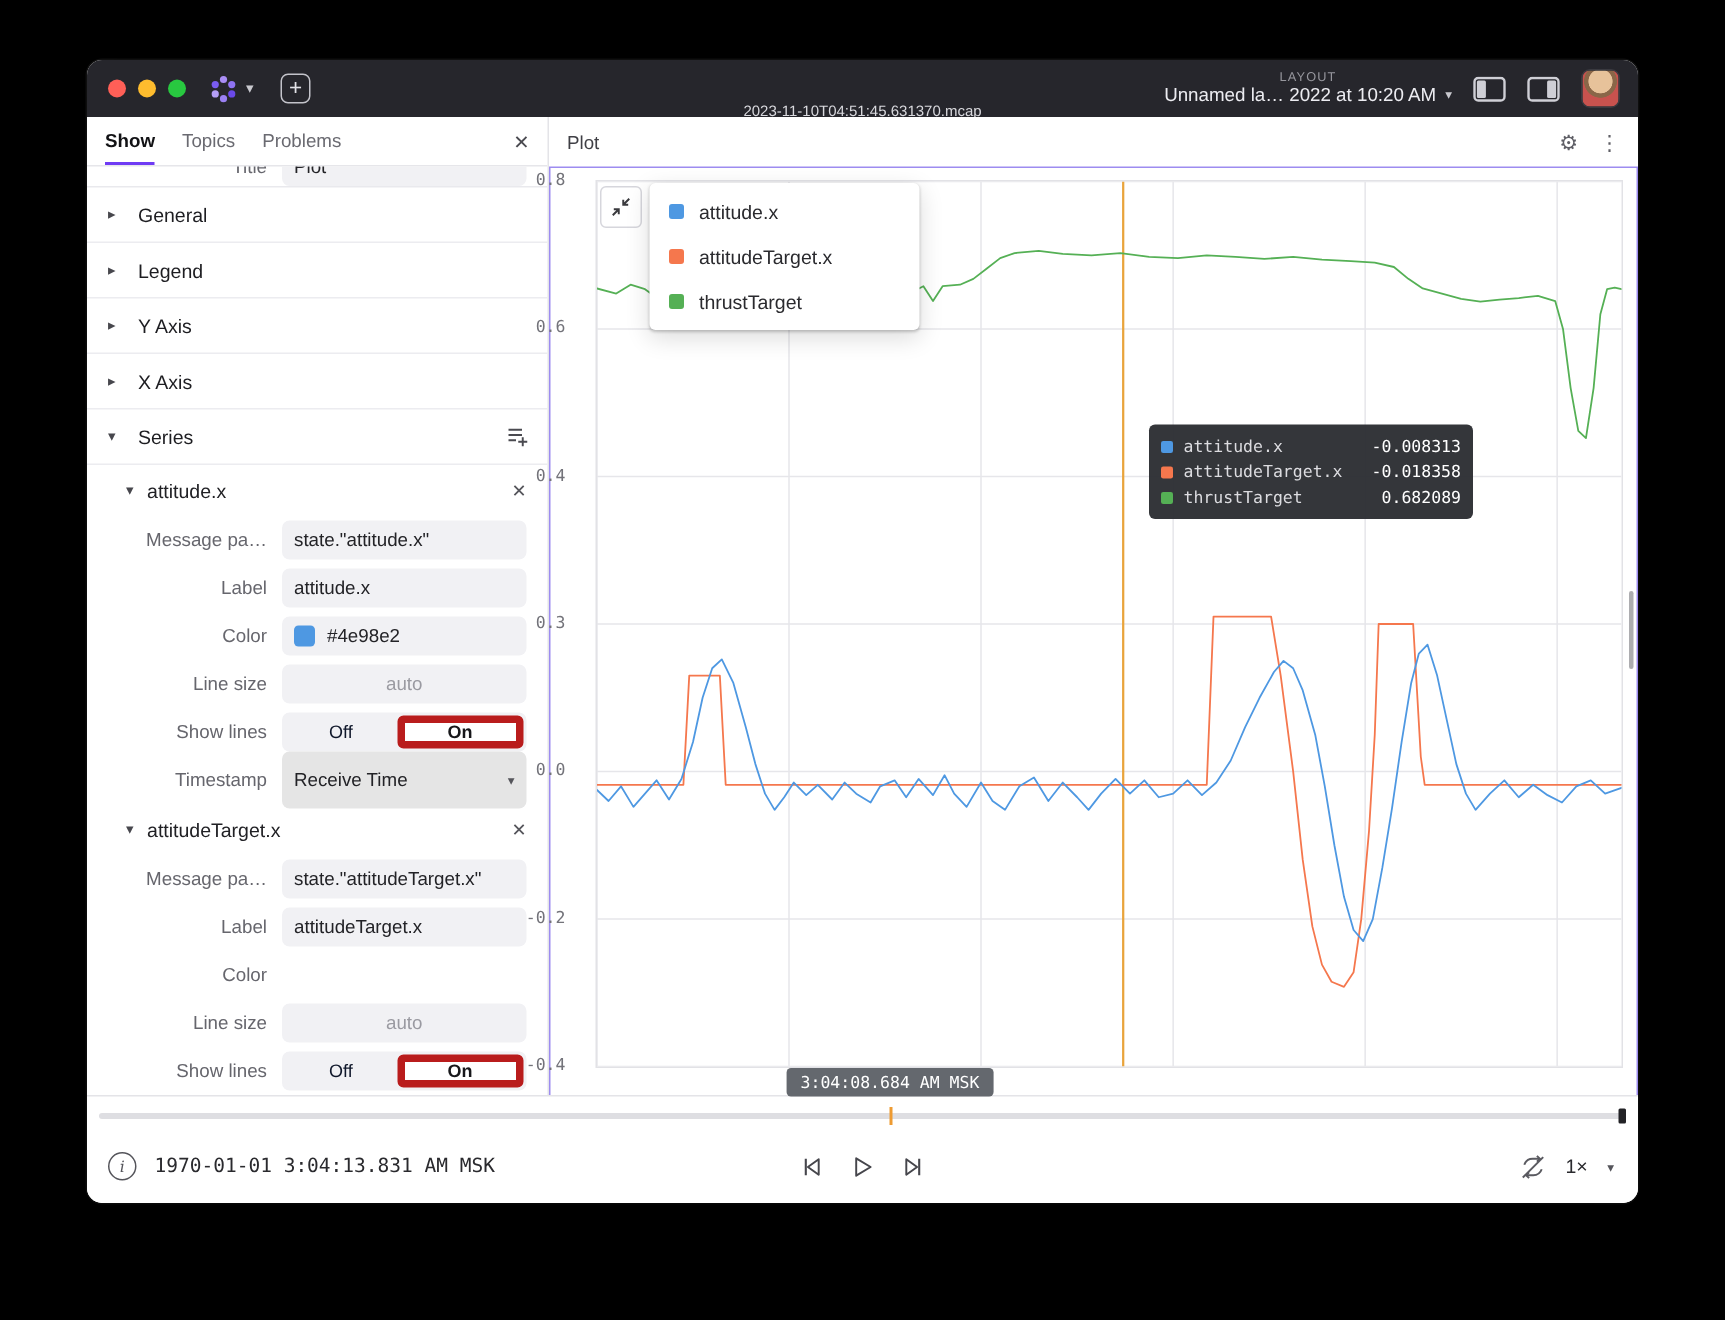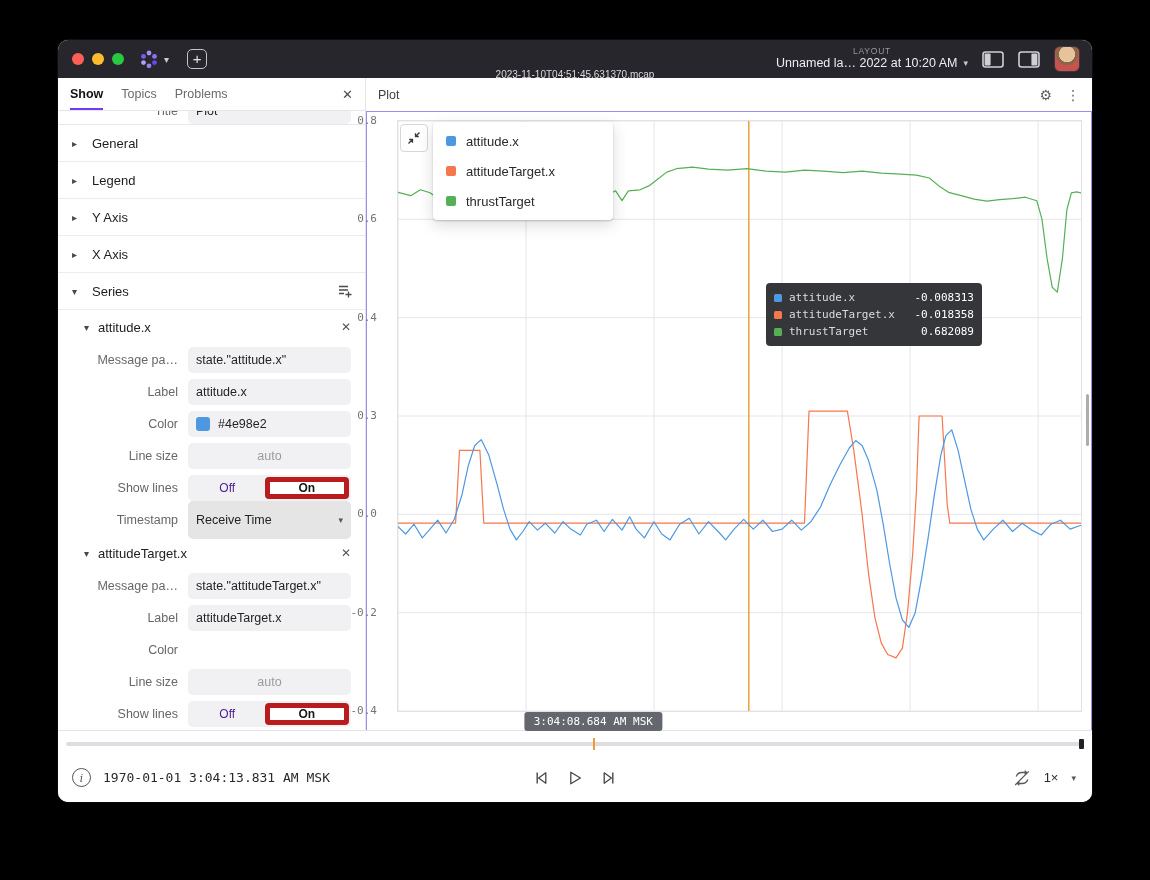--- a/index.html
+++ b/index.html
@@ -50,21 +50,21 @@
   .frow label{width:112px;flex:none;text-align:right;font-size:12.5px;color:#66666d;white-space:nowrap;overflow:hidden;}
   .input{flex:1;margin-right:14px;background:#f1f1f4;border-radius:5px;height:26px;line-height:26px;
     padding:0 8px;font-size:12.5px;color:#232327;white-space:nowrap;overflow:hidden;box-sizing:border-box;}
   .input.center{text-align:center;color:#9a9aa1;}
   .input.color-input{display:flex;align-items:center;gap:8px;line-height:normal;}
   .swatch{width:14px;height:14px;border-radius:3px;flex:none;}
   .dropdown{flex:1;margin-right:14px;background:#e5e5e5;border-radius:5px;height:38px;display:flex;align-items:center;
     justify-content:space-between;padding:0 8px;font-size:12.5px;color:#232327;box-sizing:border-box;cursor:pointer;}
   .dropdown .chev{font-size:9px;color:#55555b;}
   .seg{flex:1;margin-right:14px;display:flex;background:#f1f1f4;border-radius:5px;padding:2px;height:26px;box-sizing:border-box;}
-  .seg span{flex:1;display:flex;align-items:center;justify-content:center;font-size:12px;color:#4c1d95;border-radius:4px;cursor:pointer;}
+  .seg span{flex:1;display:flex;align-items:center;justify-content:center;font-size:12px;color:#0f172a;border-radius:4px;cursor:pointer;}
   .seg .on{background:#fff;border:5px solid #b91c1c;color:#17171a;font-weight:700;}
   .add-series{margin-left:auto;cursor:pointer;display:flex;align-items:center;}
 
   
   .panel-header{height:33px;display:flex;align-items:center;padding:0 12px;gap:14px;}
   .panel-title{font-size:12.5px;color:#3f3f45;margin-right:auto;}
   .ph-icon{color:#5f5f66;font-size:14px;cursor:pointer;}
   .plot-panel{position:absolute;top:33px;left:0;right:0;bottom:0;border:1px solid #9d8cf0;box-sizing:border-box;background:#fff;}
   .grid-wrap{position:absolute;left:30px;top:8px;width:683px;height:590px;border:1px solid #e2e2e6;box-sizing:content-box;}
   .y-labels{position:absolute;left:0;top:0;width:26px;height:100%;}

